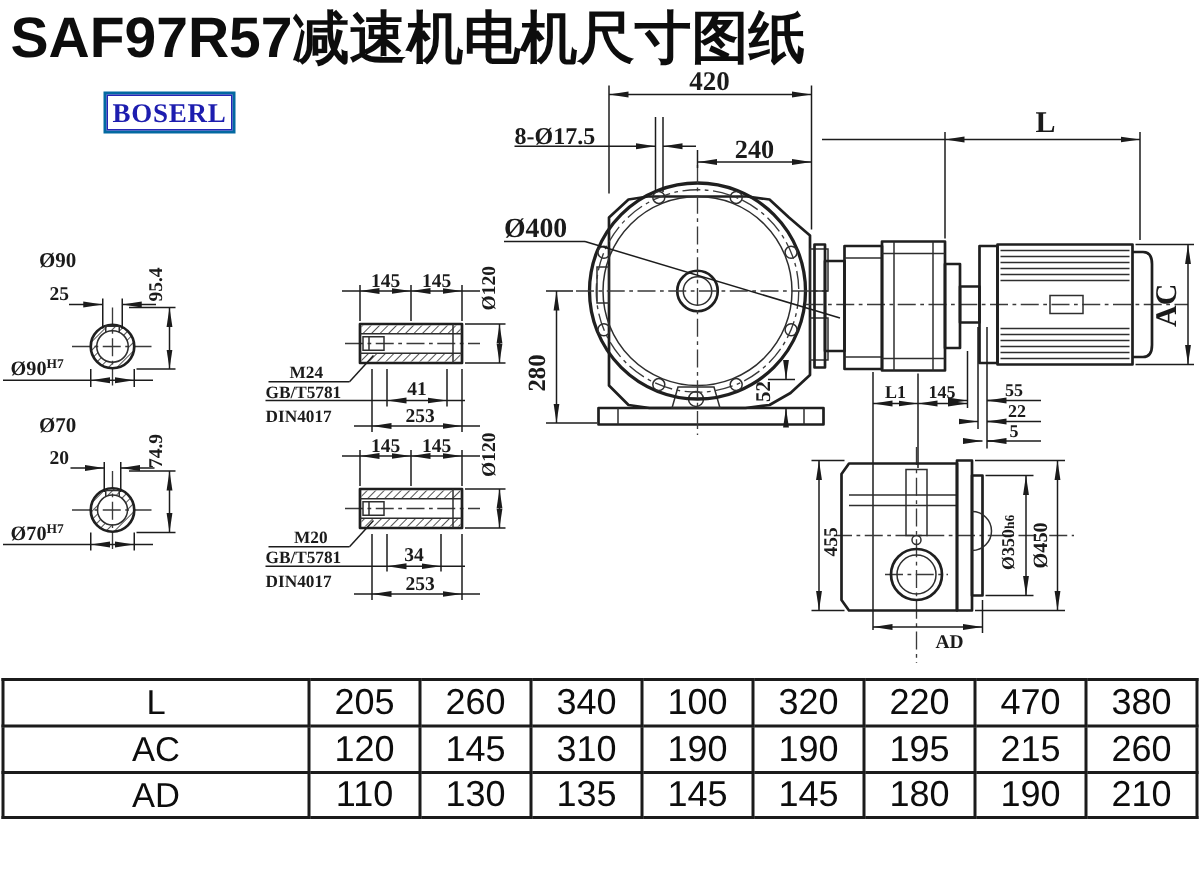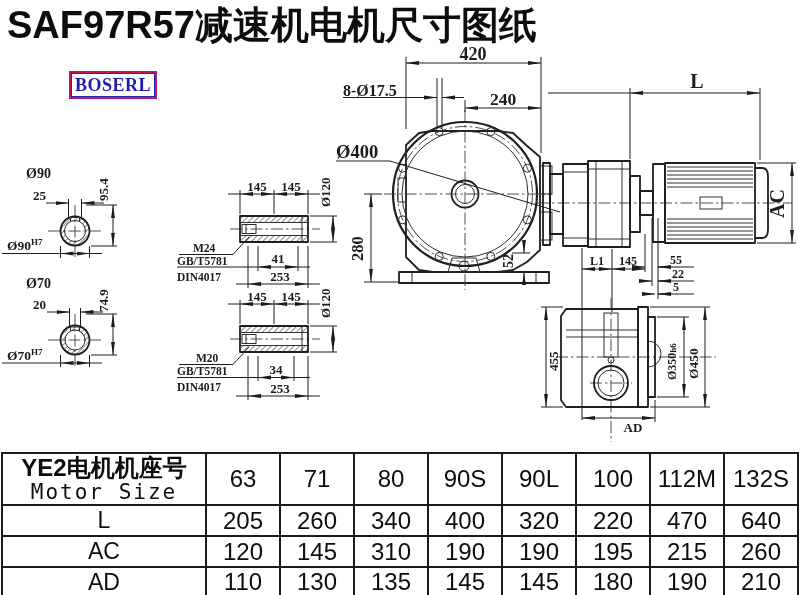--- a/index.html
+++ b/index.html
@@ -1,18 +1,18 @@
 <!DOCTYPE html>
 <html><head>
 <meta charset="utf-8">
 <style>
 html,body{margin:0;padding:0}
 .page{position:relative;width:800px;height:595px;background:#fff;overflow:hidden;font-family:"Liberation Sans",sans-serif}
 .title{position:absolute;left:7px;top:0px;font-size:38px;font-weight:bold;color:#0d0d0d;white-space:nowrap}
-.logo{position:absolute;left:69px;top:71px;border:2px solid #be185d}
+.logo{position:absolute;left:69px;top:61px;border:2px solid #0369a1}
 .logo .inner{border:1px solid #2525b5;padding:0 3px;font-family:"Liberation Serif",serif;font-size:18px;font-weight:bold;color:#1d1daf;line-height:22px;letter-spacing:0.5px}
 svg{position:absolute;left:0;top:0}
 svg text{font-family:"Liberation Serif",serif;font-weight:bold;fill:#1b1b1b}
 .o{stroke:#1f1f1f;stroke-width:1.8;fill:none;stroke-linejoin:round}
 .o2{stroke:#1f1f1f;stroke-width:2.2;fill:none}
 .t{stroke:#2e2e2e;stroke-width:1;fill:none}
 .d{stroke:#1c1c1c;stroke-width:1;fill:none}
 .dd{marker-start:url(#as);marker-end:url(#ae)}
 .de{marker-end:url(#ae)}
 .c{stroke:#3a3a3a;stroke-width:0.9;fill:none;stroke-dasharray:12 3 2.5 3}
@@ -324,44 +324,30 @@
       <text x="633" y="432" font-size="13" text-anchor="middle">AD</text>
     </g>
   </svg>
 
   <table class="dt">
     <colgroup>
         <col style="width:204px">
         <col span="8" style="width:74px">
       </colgroup>
     <tbody>
-        <tr style="height:52px">
-      <td>
-            <div class="hcn">YE2电机机座号</div>
-            <div class="hen">Motor Size</div>
-          </td>
-      <td class="num">63</td>
-      <td class="num">71</td>
-      <td class="num">80</td>
-      <td class="num">90S</td>
-      <td class="num">90L</td>
-      <td class="num">100</td>
-      <td class="num">112M</td>
-      <td class="num">132S</td>
-    </tr>
     <tr style="height:31px">
       <td class="rowlab">L</td>
       <td class="num">205</td>
       <td class="num">260</td>
       <td class="num">340</td>
-      <td class="num">400</td>
+      <td class="num">100</td>
       <td class="num">320</td>
       <td class="num">220</td>
       <td class="num">470</td>
-      <td class="num">640</td>
+      <td class="num">380</td>
     </tr>
     <tr style="height:31px">
       <td class="rowlab">AC</td>
       <td class="num">120</td>
       <td class="num">145</td>
       <td class="num">310</td>
       <td class="num">190</td>
       <td class="num">190</td>
       <td class="num">195</td>
       <td class="num">215</td>

